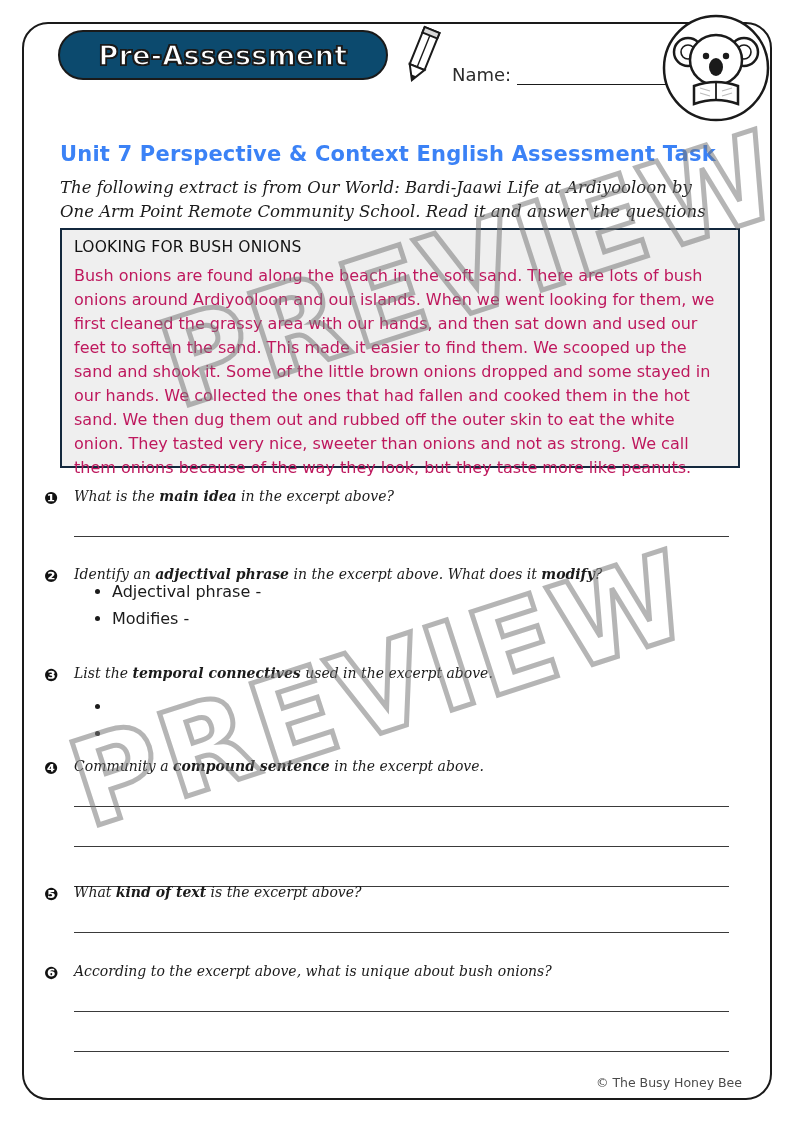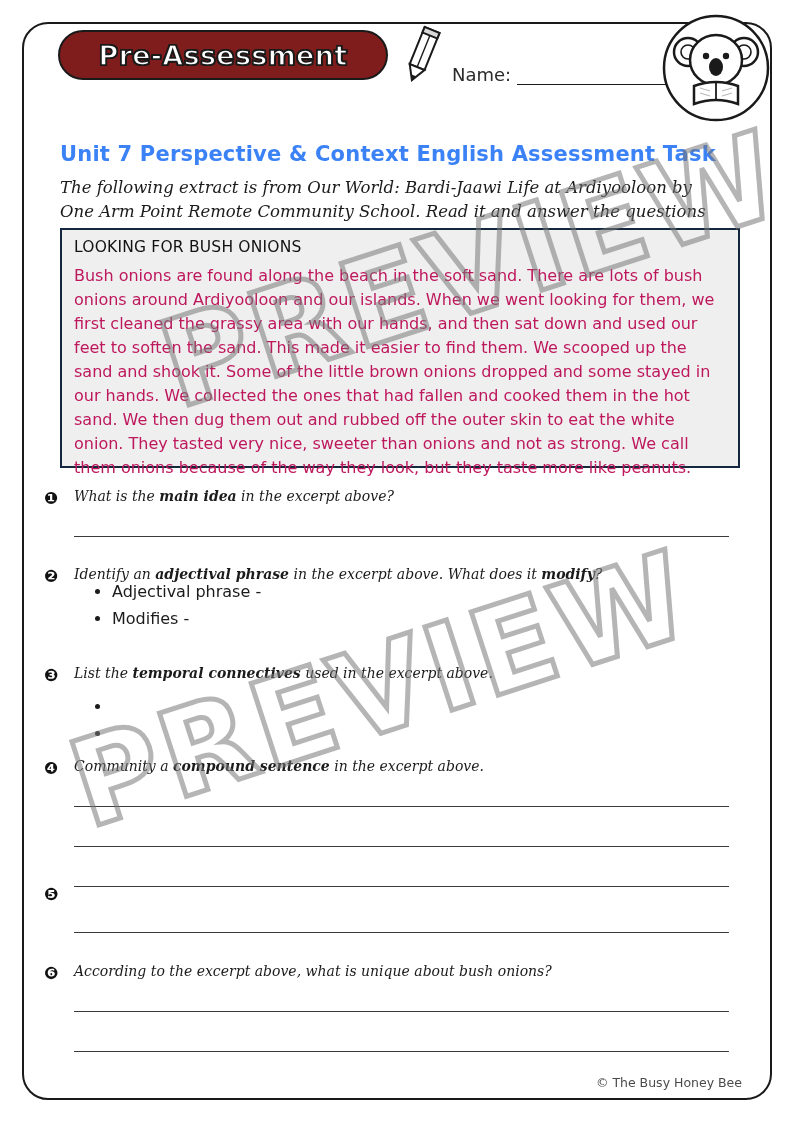--- a/index.html
+++ b/index.html
@@ -34,21 +34,21 @@
 
   
   .banner {
     position: absolute;
     left: 58px;
     top: 30px;
     width: 330px;
     height: 50px;
     border: 2.5px solid #1a1a1a;
     border-radius: 25px;
-    background: #7f1d1d;
+    background: #0c4a6e;
     box-sizing: border-box;
   }
   .banner-title {
     position: absolute;
     left: 0;
     top: 0;
     width: 100%;
     height: 100%;
     display: flex;
     align-items: center;
@@ -349,20 +349,21 @@
           <div class="q-num">❹</div>
           <div class="q-text"><span>Community a </span><b>compound sentence</b><span> in the excerpt above.</span></div>
         </div>
       </div>
       <div class="answer-line" style="top: 806px;"></div>
       <div class="answer-line" style="top: 846px;"></div>
       <div class="answer-line" style="top: 886px;"></div>
       <div class="q" style="top: 884px;">
         <div class="q-head">
           <div class="q-num">❺</div>
+          <div class="q-text"><span>What </span><b>kind of text</b><span> is the excerpt above?</span></div>
         </div>
       </div>
       <div class="answer-line" style="top: 932px;"></div>
       <div class="q" style="top: 963px;">
         <div class="q-head">
           <div class="q-num">❻</div>
           <div class="q-text"><span>According to the excerpt above, what is unique about bush onions?</span></div>
         </div>
       </div>
       <div class="answer-line" style="top: 1011px;"></div>

